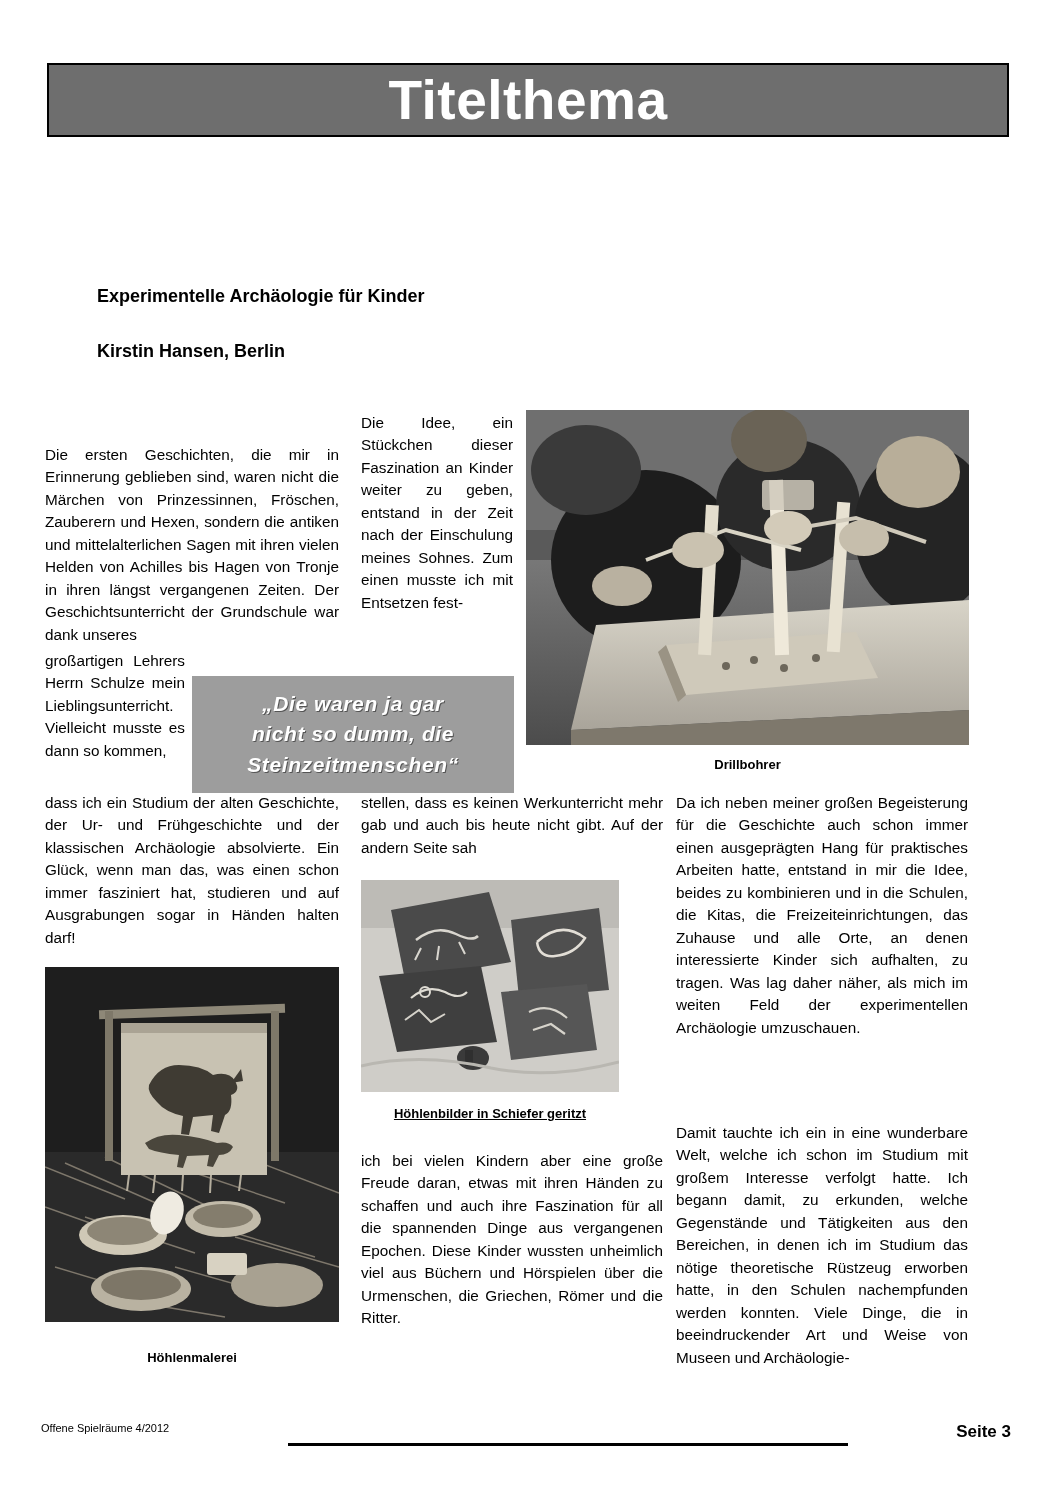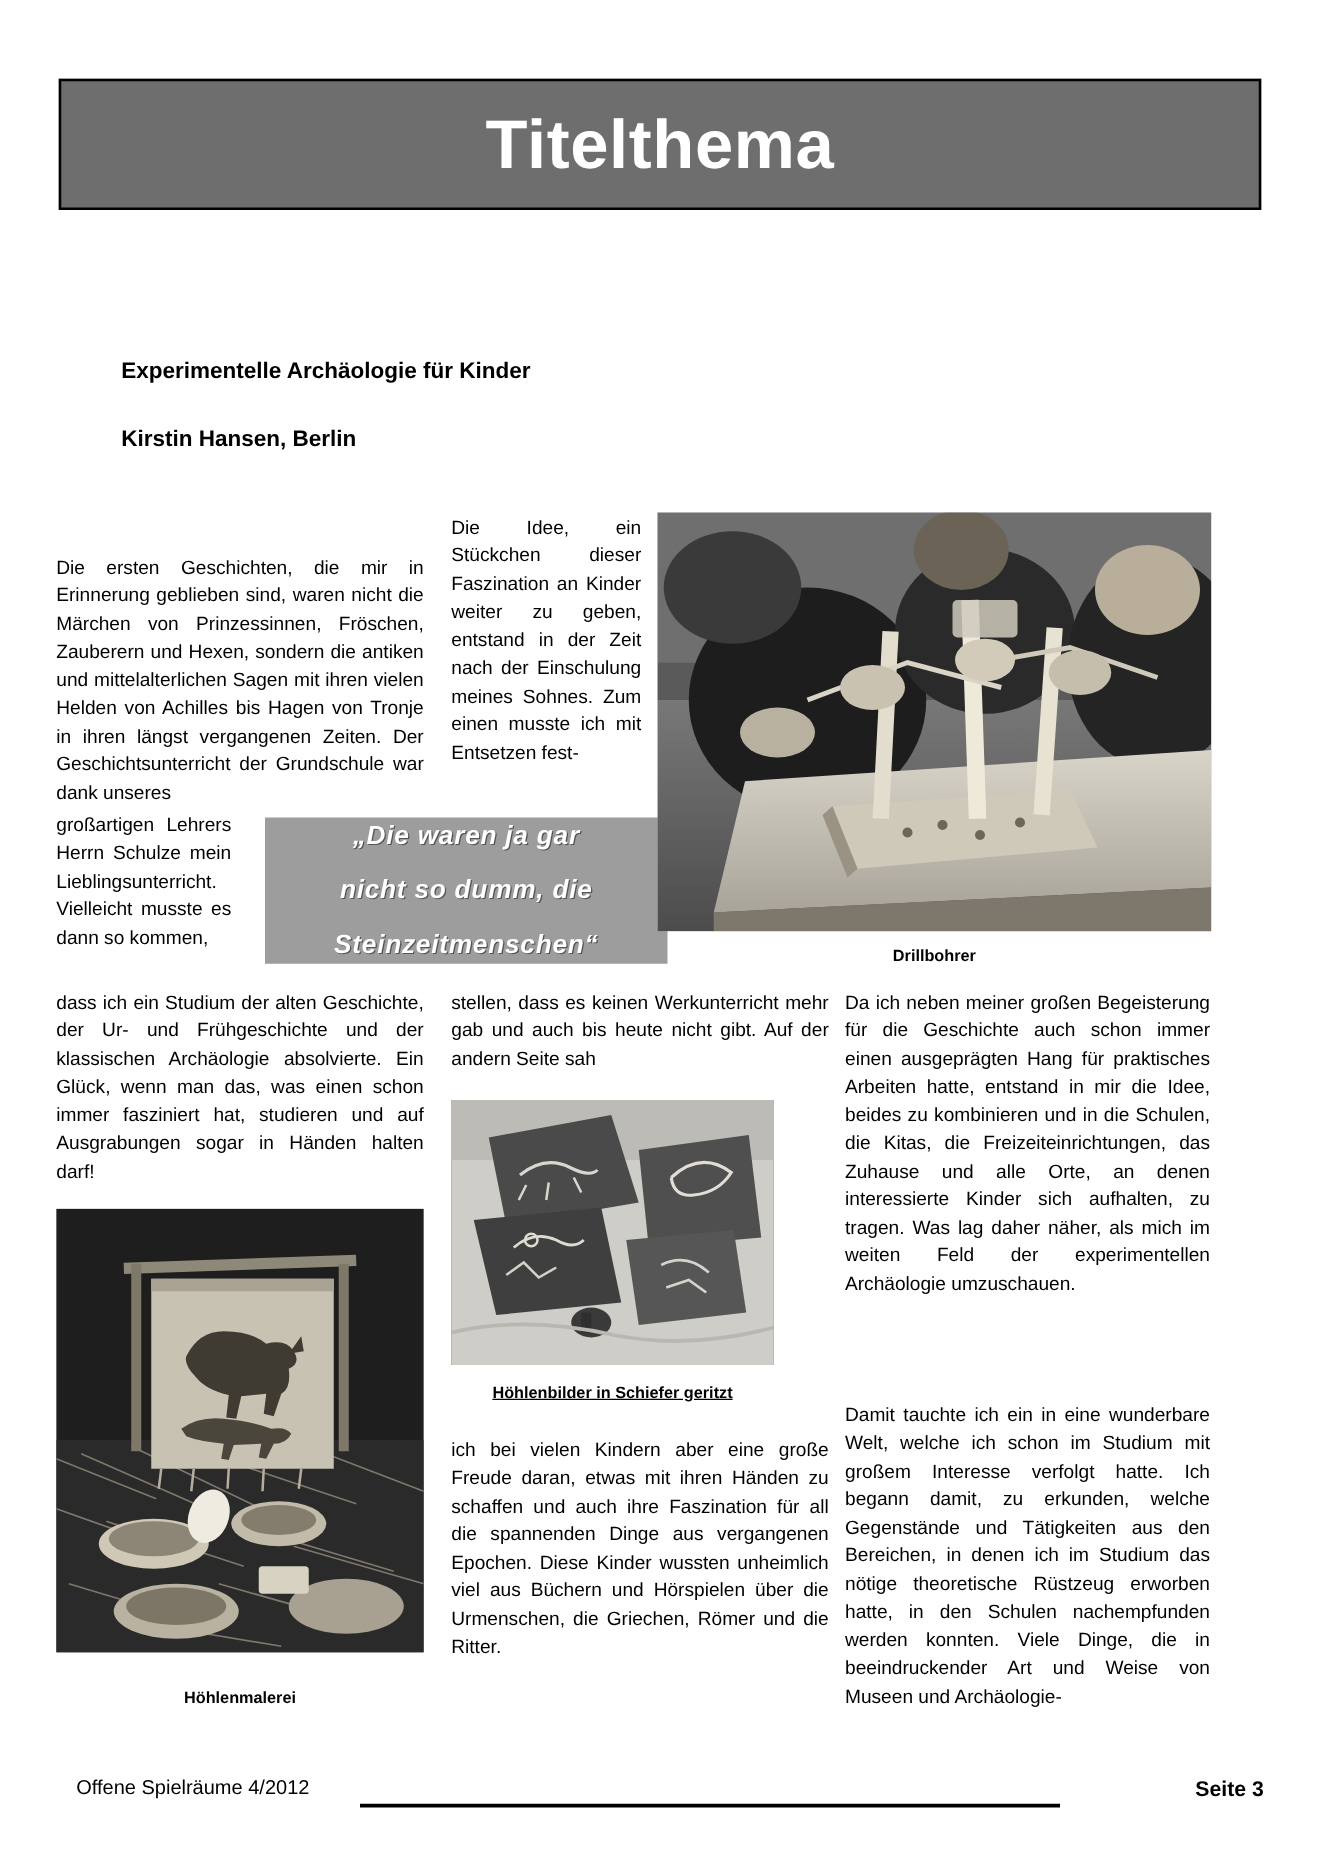--- a/index.html
+++ b/index.html
@@ -22,21 +22,21 @@
     width: 1056px;
     height: 1495px;
   }
 
   
   .banner {
     position: absolute;
     left: 47px;
     top: 63px;
     width: 962px;
-    height: 105px;
+    height: 74px;
     background: #6e6e6e;
     border: 2px solid #000;
     display: flex;
     align-items: center;
     justify-content: center;
   }
   .banner-title {
     color: #ffffff;
     font-size: 55px;
     font-weight: bold;
@@ -84,38 +84,37 @@
   #col2a { left: 361px; top: 412px;  width: 152px; }
   #col2b { left: 361px; top: 792px;  width: 302px; }
   #col2c { left: 361px; top: 1150px; width: 302px; }
   #col3a { left: 676px; top: 792px;  width: 292px; }
   #col3b { left: 676px; top: 1122px; width: 292px; }
 
   
   .pullquote {
     position: absolute;
     left: 192px;
-    top: 654px;
+    top: 676px;
     width: 322px;
     height: 117px;
     background: #9d9d9d;
     display: flex;
     flex-direction: column;
     align-items: center;
-    justify-content: space-between;
+    justify-content: center;
     text-align: center;
     color: #ffffff;
     font-weight: bold;
     font-style: italic;
     font-size: 21px;
     line-height: 1.45;
     letter-spacing: 0.6px;
     text-shadow: 1px 1px 0 #555;
     padding: 0 8px;
-    margin-left: 20px;
   }
 
   
   .photo {
     position: absolute;
     overflow: hidden;
     background: #8a8a8a;
   }
   .caption {
     position: absolute;
@@ -129,23 +128,23 @@
 
   #photo-schiefer { left: 361px; top: 880px; width: 258px; height: 212px; }
   #cap-schiefer   { left: 340px; top: 1106px; width: 300px; text-decoration: underline; }
 
   #photo-hoehle { left: 45px; top: 967px; width: 294px; height: 355px; }
   #cap-hoehle   { left: 45px; top: 1350px; width: 294px; }
 
   
   .footer-left {
     position: absolute;
-    left: 61px;
+    left: 41px;
     top: 1422px;
-    font-size: 16px;
+    font-size: 11px;
   }
   .footer-rule {
     position: absolute;
     left: 288px;
     top: 1443px;
     width: 560px;
     height: 3px;
     background: #000;
   }
   .footer-right {

